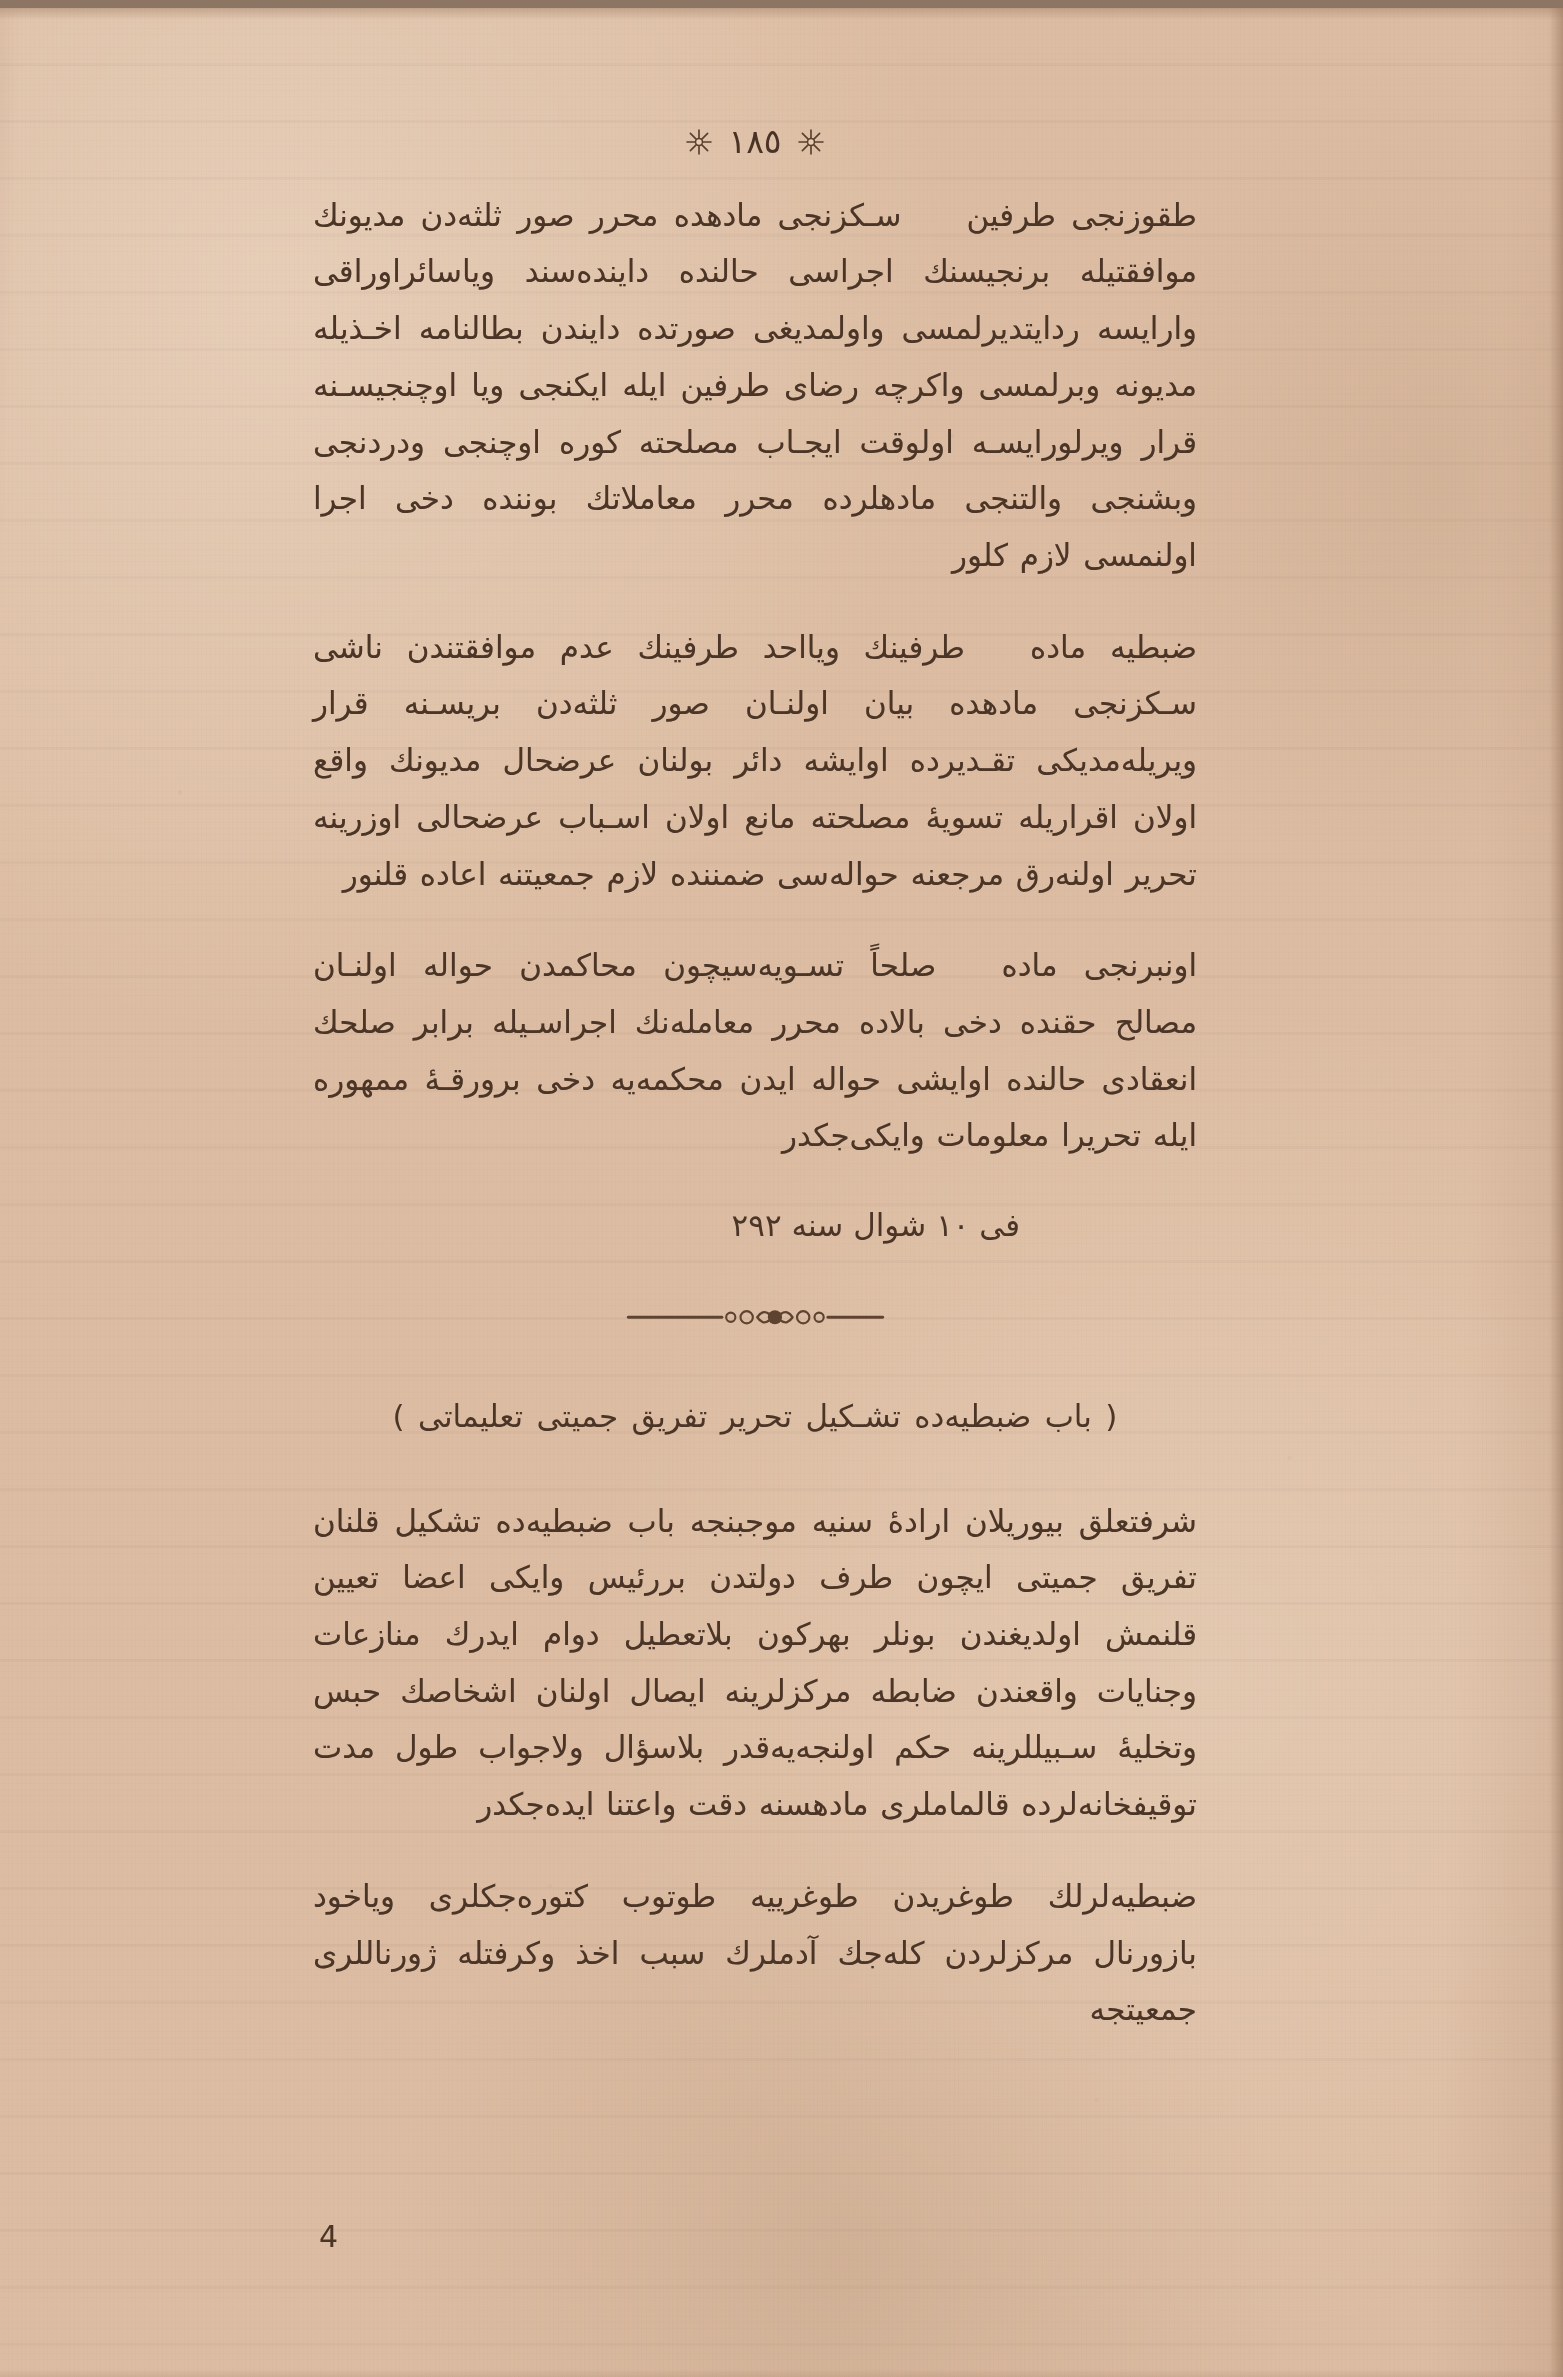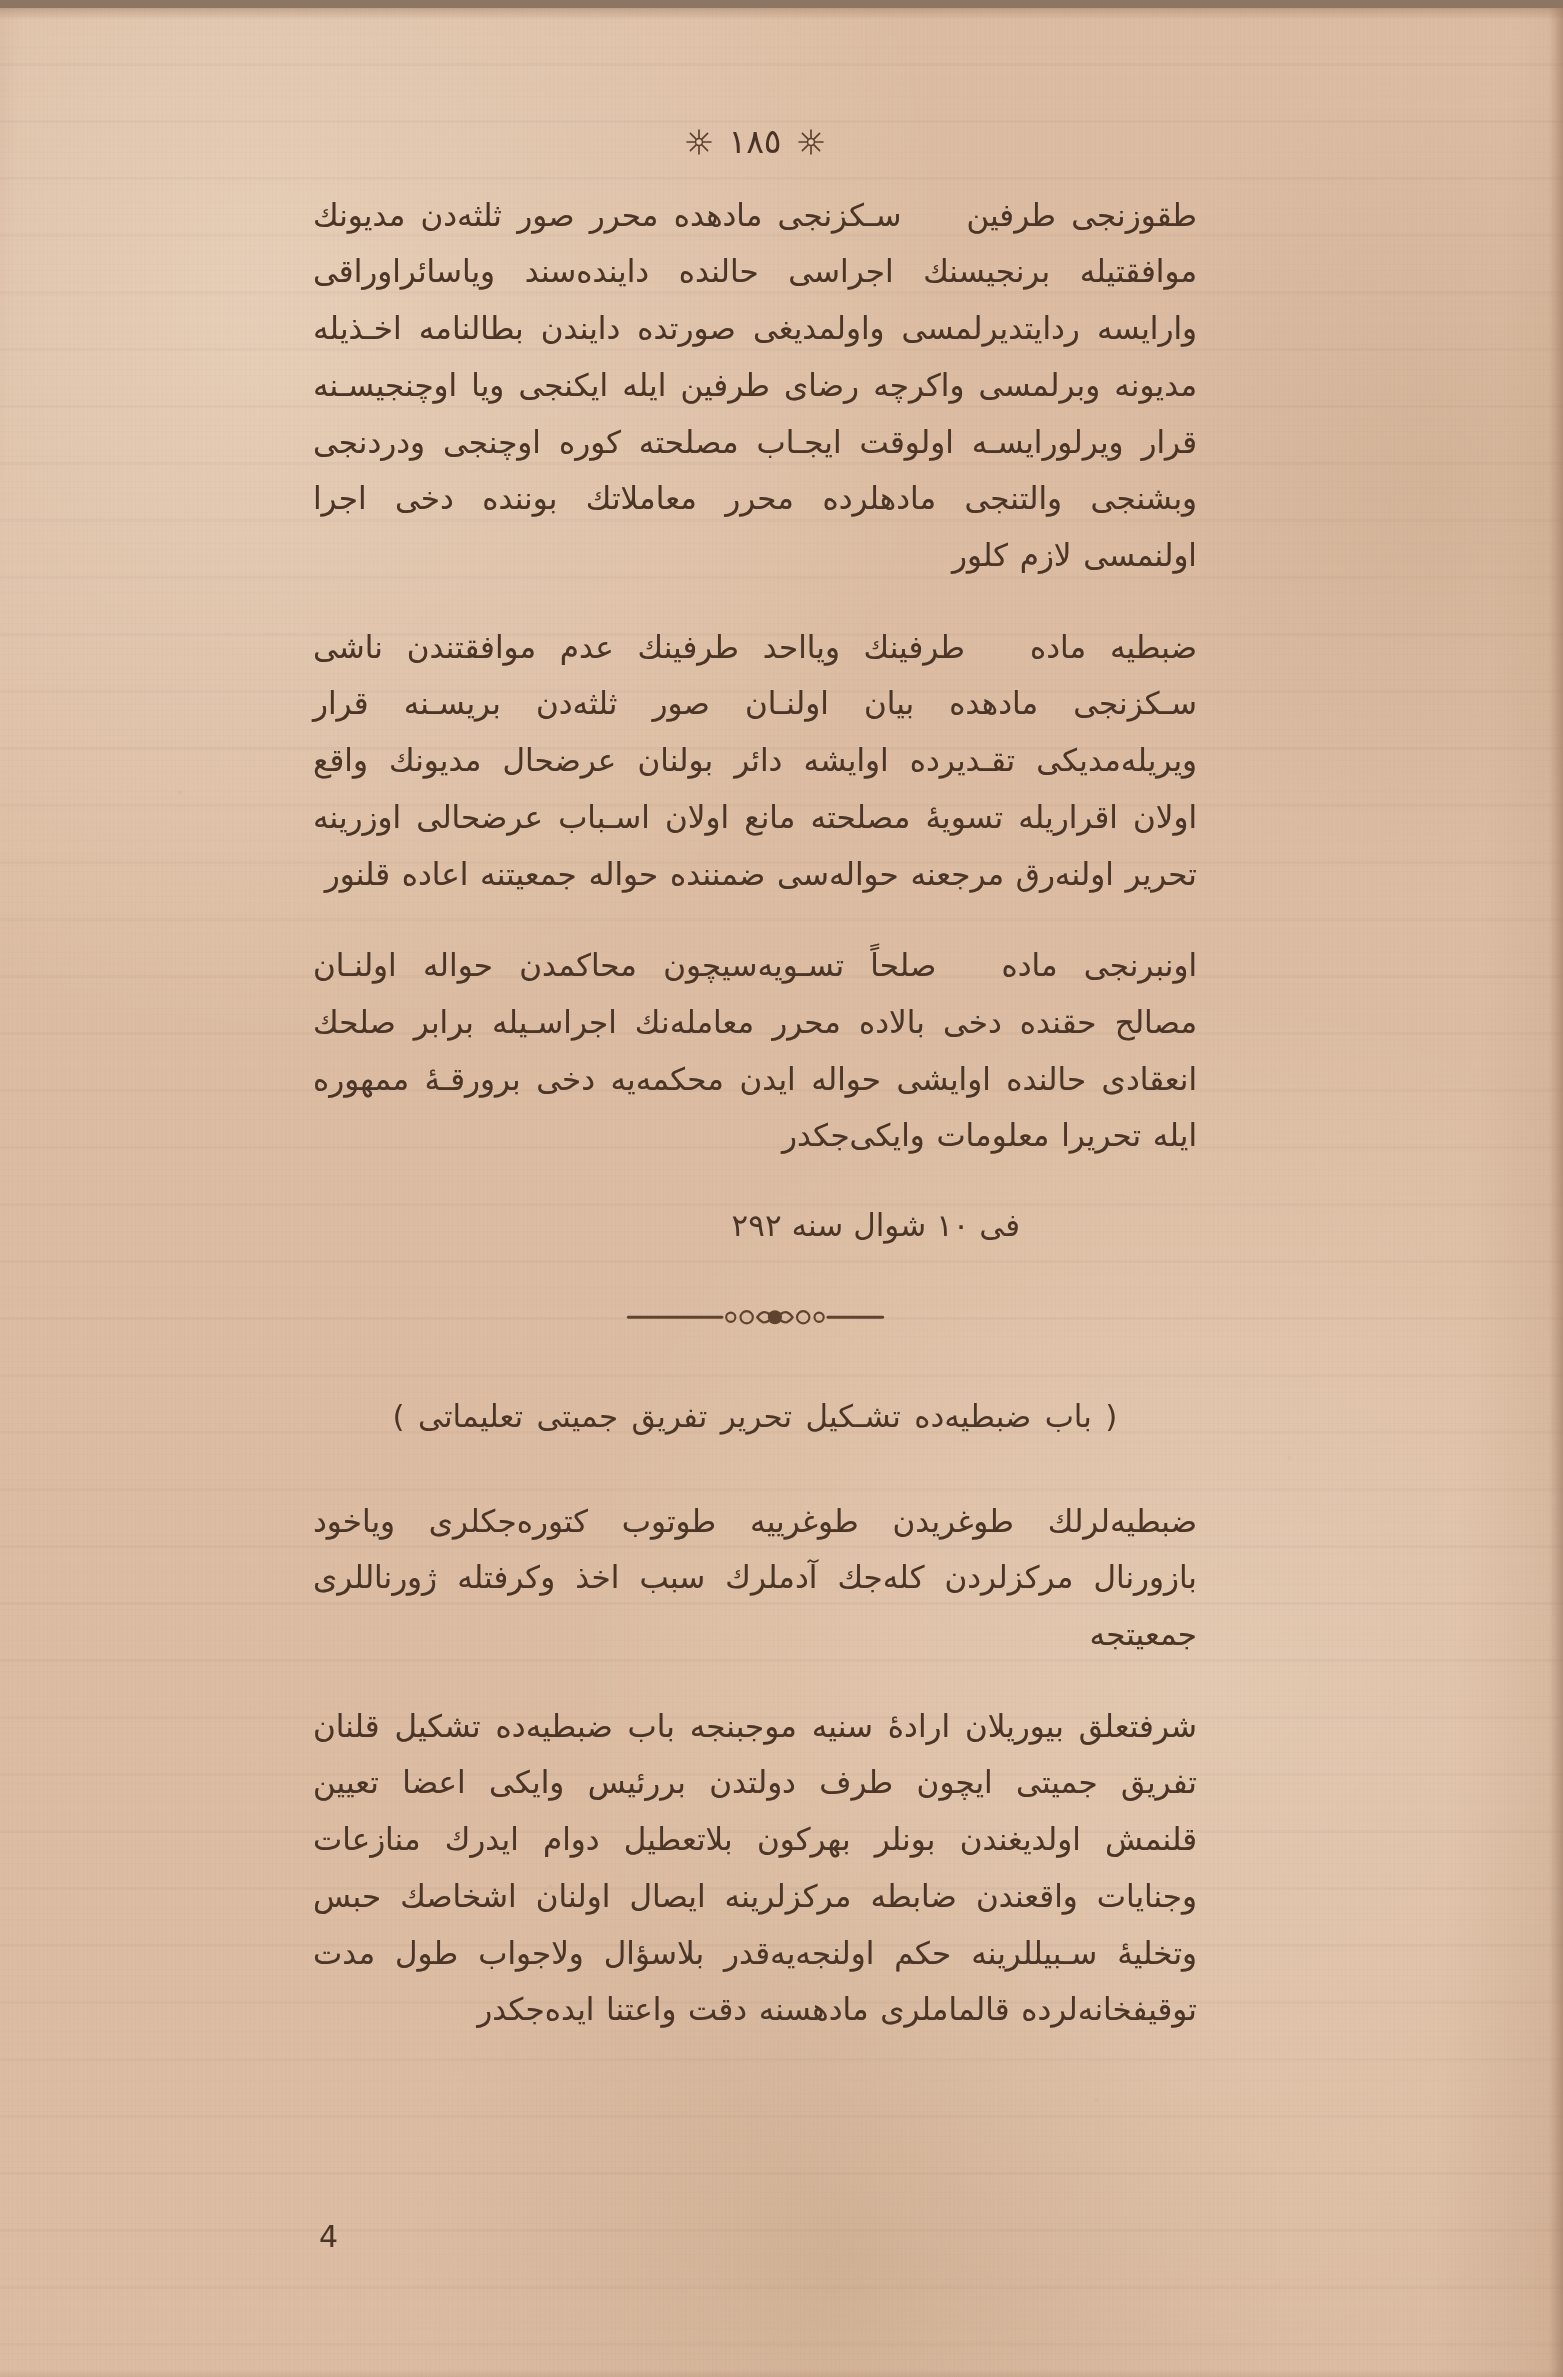--- a/index.html
+++ b/index.html
@@ -206,21 +206,21 @@
       <span>رضاى طرفين ايله ايكنجى ويا اوچنجيسـنه قرار ويرلورايسـه اولوقت</span>
       <span>ايجـاب مصلحته كوره اوچنجى ودردنجى وبشنجى والتنجى مادهلرده محرر</span>
       <span>معاملاتك بوننده دخى اجرا اولنمسى لازم كلور</span>
     </p>
 
     <p class="para">
       <span class="art-label">ضبطيه ماده</span><span class="gap-lg"></span><span>طرفينك ويااحد طرفينك عدم موافقتندن ناشى سـكزنجى</span>
       <span>مادهده بيان اولنـان صور ثلثه‌دن بريسـنه قرار ويريله‌مديكى تقـديرده</span>
       <span>اوايشه دائر بولنان عرضحال مديونك واقع اولان اقراريله تسويهٔ مصلحته</span>
       <span>مانع اولان اسـباب عرضحالى اوزرينه تحرير اولنه‌رق مرجعنه حواله‌سى</span>
-      <span>ضمننده حواله جمعيتنه اعاده قلنور</span>
+      <span>ضمننده لازم جمعيتنه اعاده قلنور</span>
     </p>
 
     <p class="para">
       <span class="art-label">اونبرنجى ماده</span><span class="gap-lg"></span><span>صلحاً تسـويه‌سيچون محاكمدن حواله اولنـان مصالح</span>
       <span>حقنده دخى بالاده محرر معامله‌نك اجراسـيله برابر صلحك انعقادى حالنده</span>
       <span>اوايشى حواله ايدن محكمه‌يه دخى برورقـهٔ ممهوره ايله تحريرا معلومات</span>
       <span>وايكى‌جكدر</span>
     </p>
 
     <p class="dateline">فى ١٠ شوال سنه ٢٩٢</p>
@@ -235,33 +235,33 @@
         <path d="M192 15 q-6 -9 -13 -4 M192 15 q-6 9 -13 4" stroke-width="2.6"></path>
         <circle cx="204" cy="15" r="7"></circle>
         <circle cx="222" cy="15" r="5.2"></circle>
         <path d="M232 15 H294" stroke-width="3.2"></path>
       </svg>
     </div>
 
     <p class="section-heading">( باب ضبطيه‌ده تشـكيل تحرير تفريق جميتى تعليماتى )</p>
 
     <p class="para">
-      <span>ضبطيه‌لرلك طوغريدن طوغرييه طوتوب كتوره‌جكلرى وياخود بازورنال</span>
-      <span>مركزلردن كله‌جك آدملرك سبب اخذ وكرفتله ژورناللرى جمعيتجه</span>
-    </p>
-
-    <p class="para">
       <span>شرفتعلق بيوريلان ارادهٔ سنيه موجبنجه باب ضبطيه‌ده تشكيل قلنان تفريق</span>
       <span>جميتى ايچون طرف دولتدن بررئيس وايكى اعضا تعيين قلنمش اولديغندن</span>
       <span>بونلر بهركون بلاتعطيل دوام ايدرك منازعات وجنايات واقعندن ضابطه</span>
       <span>مركزلرينه ايصال اولنان اشخاصك حبس وتخليهٔ سـبيللرينه حكم</span>
       <span>اولنجه‌يه‌قدر بلاسؤال ولاجواب طول مدت توقيفخانه‌لرده قالماملرى مادهسنه</span>
       <span>دقت واعتنا ايده‌جكدر</span>
     </p>
 
+    <p class="para">
+      <span>ضبطيه‌لرلك طوغريدن طوغرييه طوتوب كتوره‌جكلرى وياخود بازورنال</span>
+      <span>مركزلردن كله‌جك آدملرك سبب اخذ وكرفتله ژورناللرى جمعيتجه</span>
+    </p>
+
   </div>
 
   <div class="signature-mark">4</div>
 
   <div class="grain"></div>
   <div class="gutter-left"></div>
   <div class="gutter-right"></div>
   <div class="edge-top"></div>
   <div class="edge-bottom"></div>
 

